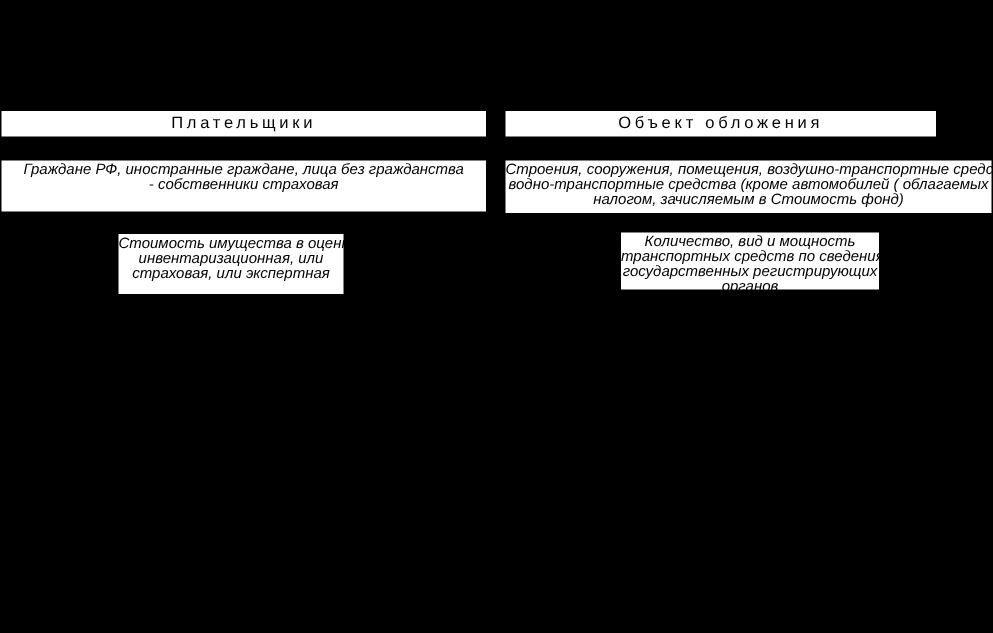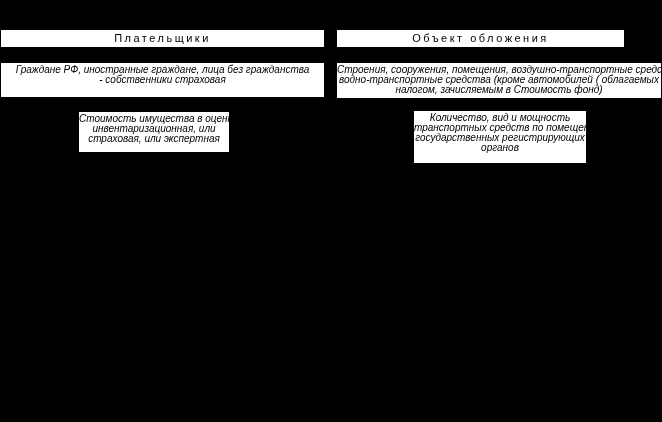--- a/index.html
+++ b/index.html
@@ -14,20 +14,21 @@
     background: #000000;
     overflow: hidden;
     font-family: "Liberation Sans", sans-serif;
     color: #000000;
   }
   .box {
     position: absolute;
     background: #ffffff;
     box-sizing: border-box;
     text-align: center;
+    margin-top: 44px;
   }
   .header-box {
     height: 17px;
     line-height: 17px;
     font-size: 11px;
     letter-spacing: 2.5px;
     white-space: nowrap;
     overflow: hidden;
   }
   .body-box {
@@ -38,21 +39,21 @@
   .line {
     white-space: nowrap;
     font-style: italic;
   }
   
   #payers-header   { left: 1px;   top: 30px;  width: 323px; }
   #objects-header  { left: 337px; top: 30px;  width: 287px; }
   #payers-box      { left: 1px;   top: 63px;  width: 323px; height: 34px; }
   #objects-box     { left: 337px; top: 63px;  width: 324px; height: 35px; }
   #valuation-box   { left: 79px;  top: 112px; width: 150px; height: 40px; }
-  #vehicles-box    { left: 414px; top: 111px; width: 172px; height: 52px; }
+  #vehicles-box    { left: 414px; top: 111px; width: 172px; height: 38px; }
 </style>
 </head>
 <body>
 
 <div id="canvas">
 
   <div class="box header-box" id="payers-header">Плательщики</div>
 
   <div class="box header-box" id="objects-header">Объект обложения</div>
 
@@ -68,18 +69,18 @@
   </div>
 
   <div class="box body-box" id="valuation-box">
     <div class="line">Стоимость имущества в оценках:</div>
     <div class="line">инвентаризационная, или</div>
     <div class="line">страховая, или экспертная</div>
   </div>
 
   <div class="box body-box" id="vehicles-box">
     <div class="line">Количество, вид и мощность</div>
-    <div class="line">транспортных средств по помещения</div>
+    <div class="line">транспортных средств по сведениям</div>
     <div class="line">государственных регистрирующих</div>
     <div class="line">органов</div>
   </div>
 
 </div>
 
 </body></html>

